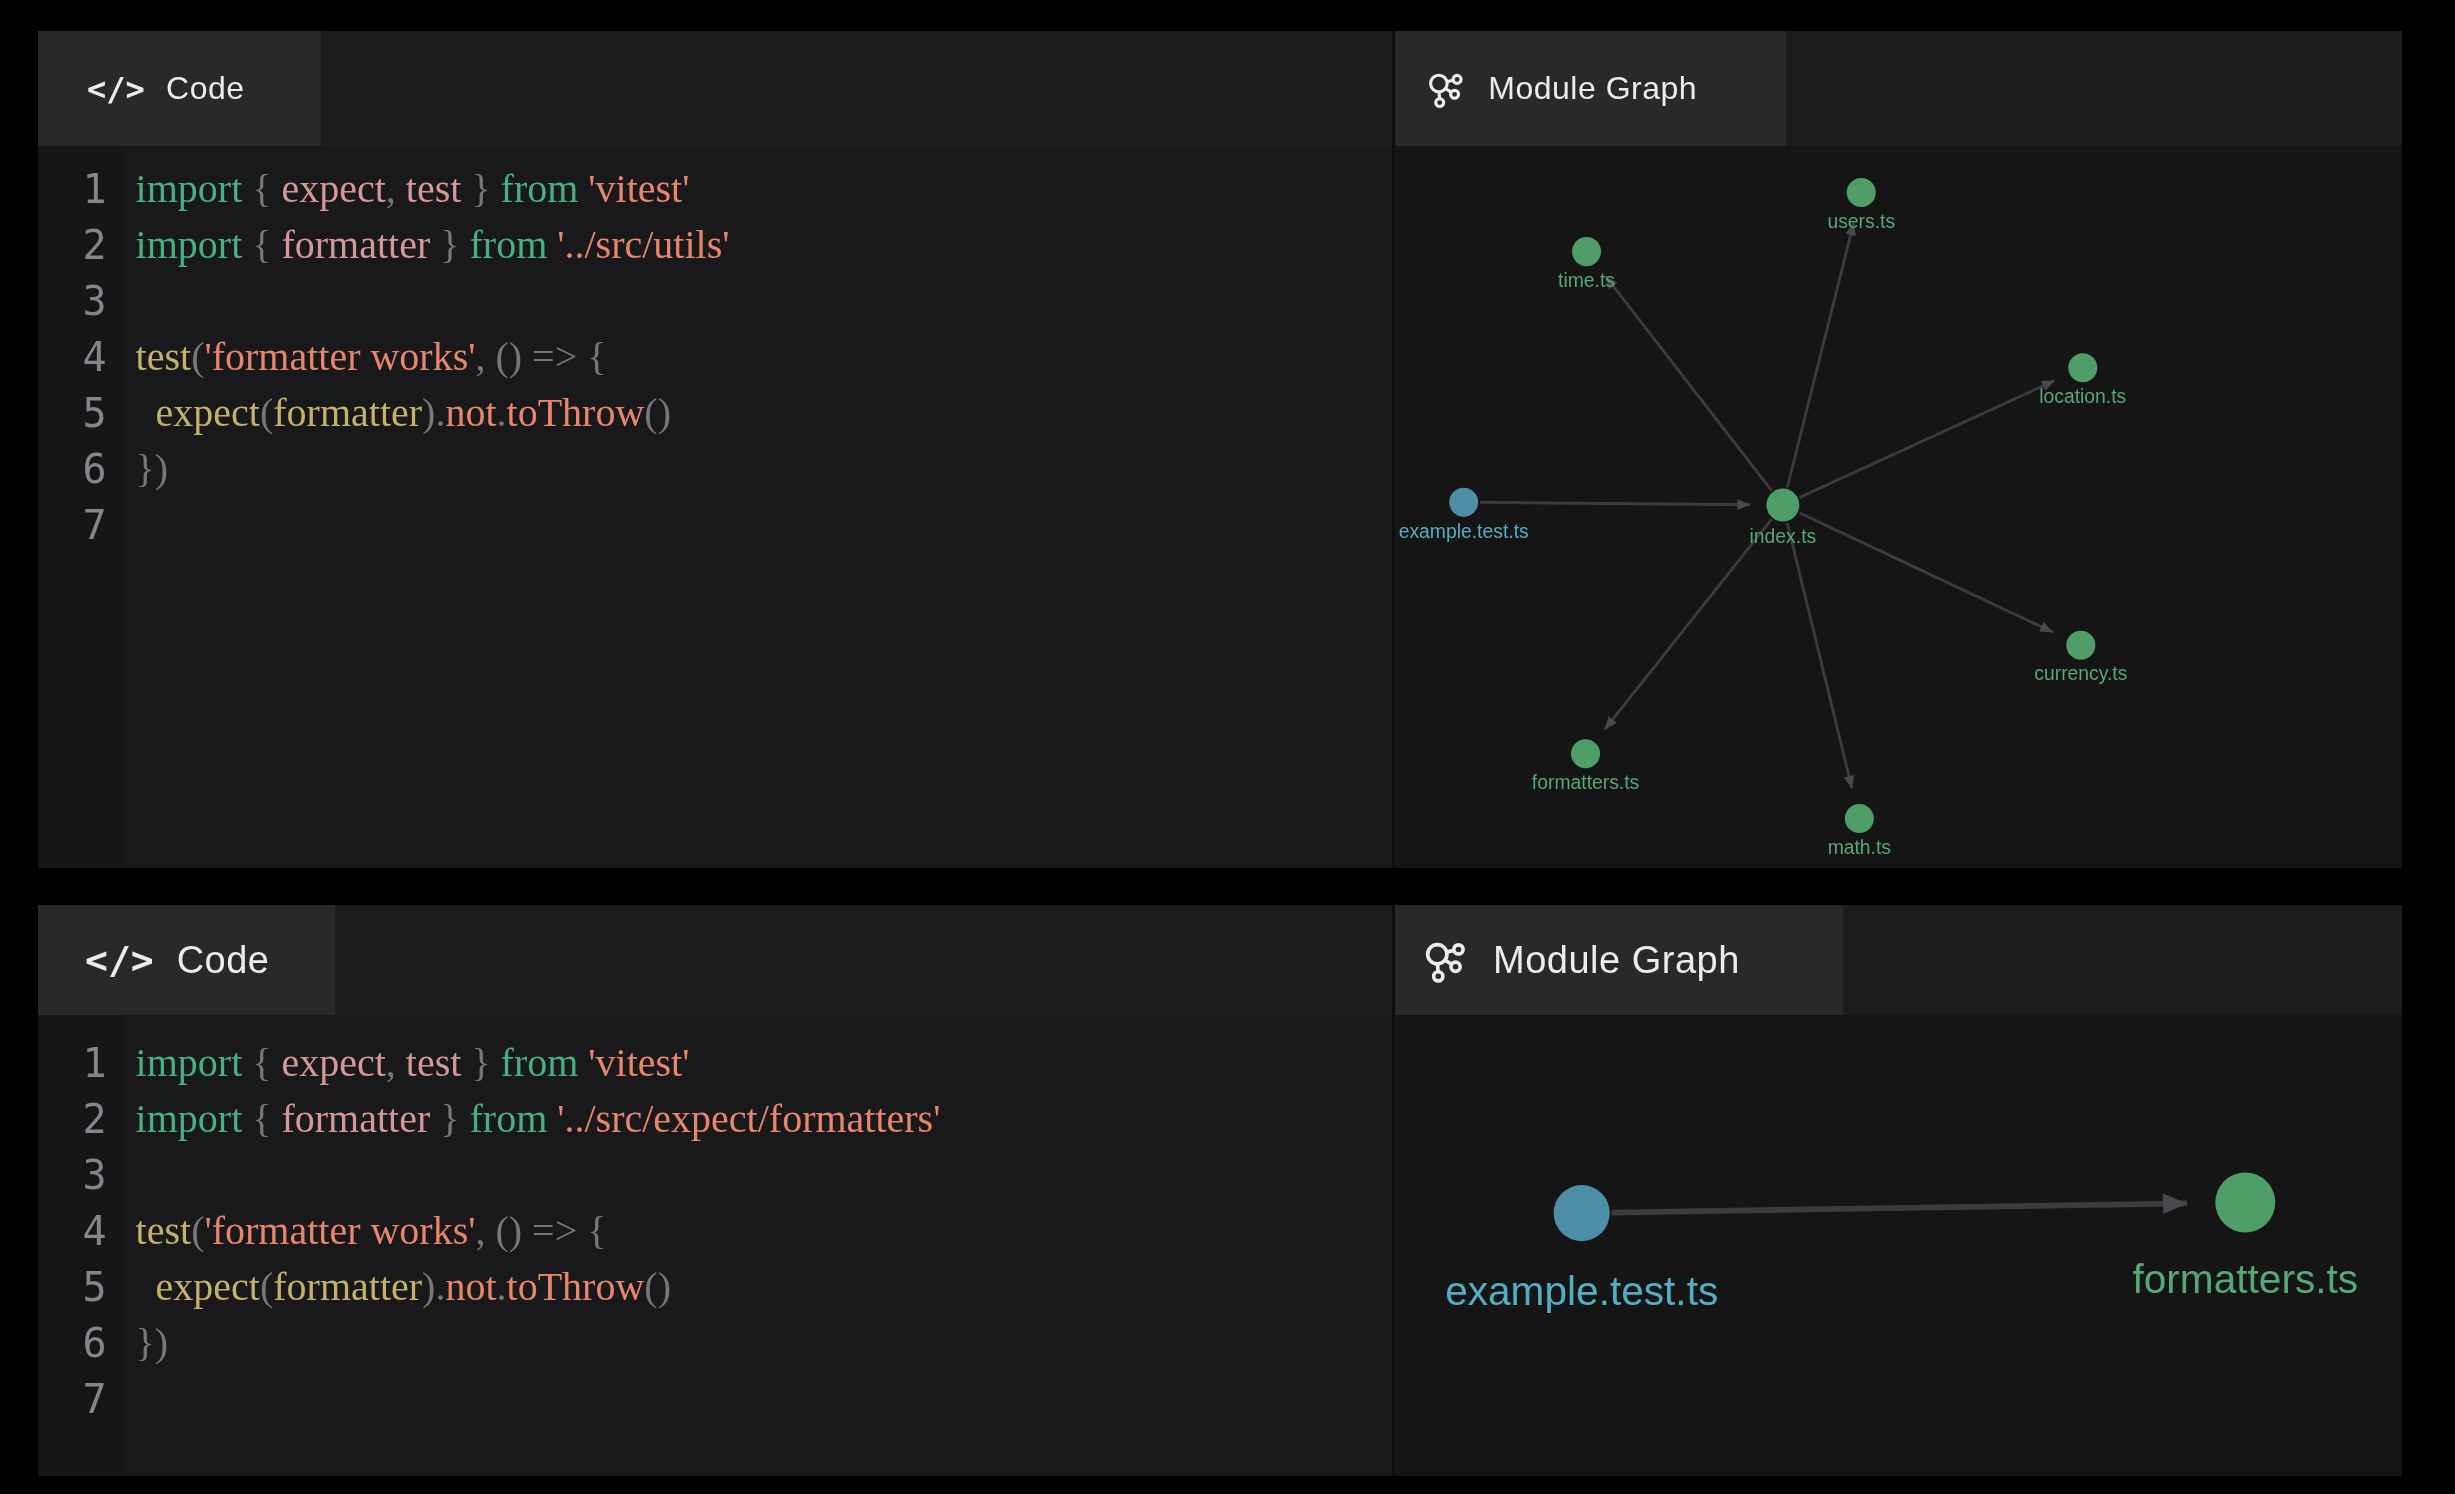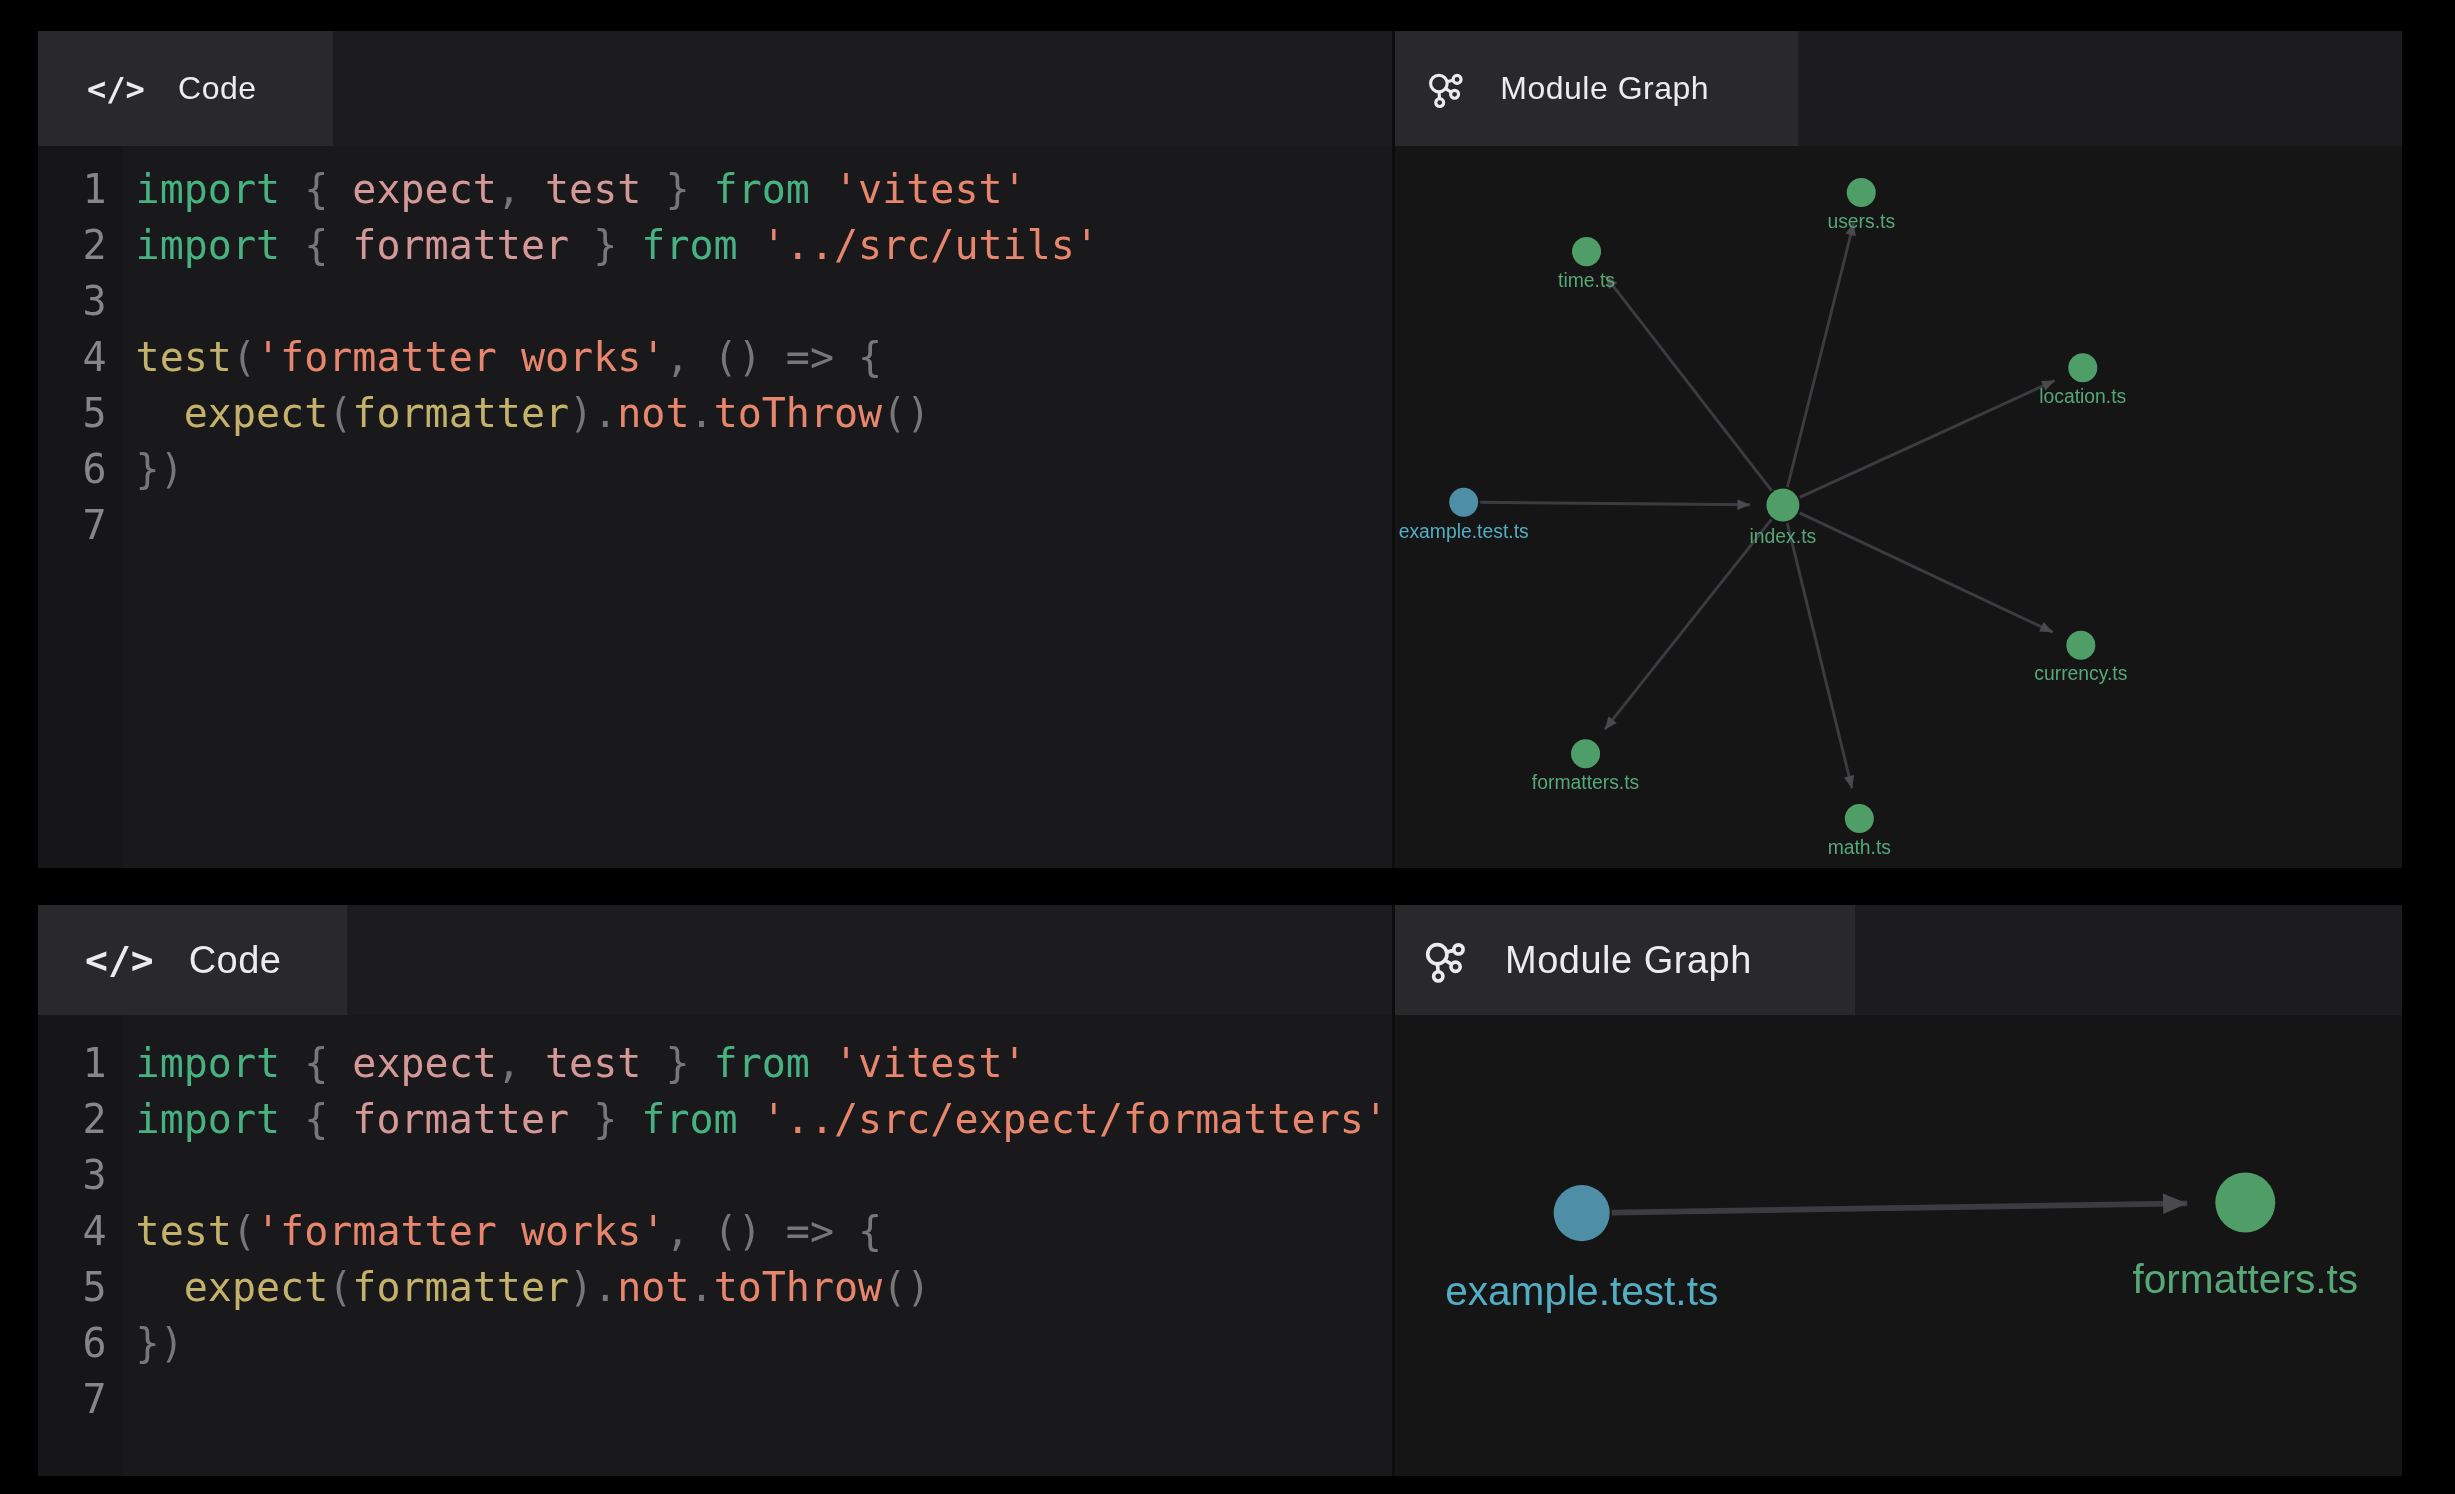--- a/index.html
+++ b/index.html
@@ -1,21 +1,21 @@
 <!DOCTYPE html>
 <html style="--page_bg: #000000; --code_bg: #19191b; --graph_bg: #151516; --header_bg: #1c1c1e; --tab_bg: #29292c; --tab_text: #ececef; --gutter_bg: #161618; --kw: #47b182; --id: #d59898; --str: #e8866d; --fn: #c4b26b; --pn: #77777a; --pl: #d4d4d6; --ln: #85858a; --node_green: #4f9e68; --node_blue: #4e8ea6; --label_green: #56a877; --label_teal: #54aec3; --edge: #3c3c40; --arrow: #4a4a4e;"><head>
 <meta charset="utf-8">
 <style>
   html,body{margin:0;padding:0;background:#000;}
   .page{position:relative;width:2455px;height:1494px;background:var(--page_bg);overflow:hidden;
         font-family:"Liberation Sans",sans-serif;}
   .panel{position:absolute;display:flex;flex-direction:column;}
   .panel-header{display:flex;align-items:stretch;background:var(--header_bg);flex:0 0 auto;}
   .tab{display:inline-flex;align-items:center;background:var(--tab_bg);color:var(--tab_text);}
-  .tab .tab-label{white-space:nowrap;margin-left:12px;}
+  .tab .tab-label{white-space:nowrap;}
   .code-icon{font-family:"DejaVu Sans Mono",monospace;font-weight:bold;color:var(--tab_text);}
   .mg-icon{display:inline-block;}
   .mg-icon svg{display:block;}
 
   
   .code-panel-1{left:38px;top:31px;width:1355px;height:837px;background:var(--code_bg);}
   .graph-panel-1{left:1392px;top:31px;width:1010px;height:837px;background:var(--graph_bg);border-left:3.9px solid #0d0d0e;box-sizing:border-box;}
   .code-panel-2{left:38px;top:905px;width:1355px;height:571px;background:var(--code_bg);}
   .graph-panel-2{left:1392px;top:905px;width:1010px;height:571px;background:var(--graph_bg);border-left:3.9px solid #0d0d0e;box-sizing:border-box;}
 
@@ -31,21 +31,21 @@
 
   
   .code-body{position:relative;flex:1 1 auto;overflow:hidden;}
   .gutter-strip{position:absolute;left:0;top:0;bottom:0;width:84px;background:var(--gutter_bg);}
   .code-lines{position:relative;}
   .row1 .code-lines{padding-top:14.6px;}
   .row2 .code-lines{padding-top:20.4px;}
   .code-line{display:flex;height:56px;line-height:56px;
              font-family:"DejaVu Sans Mono",monospace;font-size:40px;white-space:pre;}
   .ln{flex:0 0 84px;box-sizing:border-box;padding-right:15.5px;text-align:right;color:var(--ln);}
-  .lc{padding-left:13.6px;}
+  .lc{padding-left:13.6px;font-family:Liberation Serif, serif;}
   .tok-kw{color:var(--kw);} .tok-id{color:var(--id);} .tok-str{color:var(--str);}
   .tok-fn{color:var(--fn);} .tok-pn{color:var(--pn);} .tok-pl{color:var(--pl);}
 
   
   .graph-body{position:relative;flex:1 1 auto;}
   .graph-body svg{position:absolute;left:0;top:0;overflow:visible;}
   svg text{font-family:"Liberation Sans",sans-serif;}
 </style>
 </head>
 <body>

